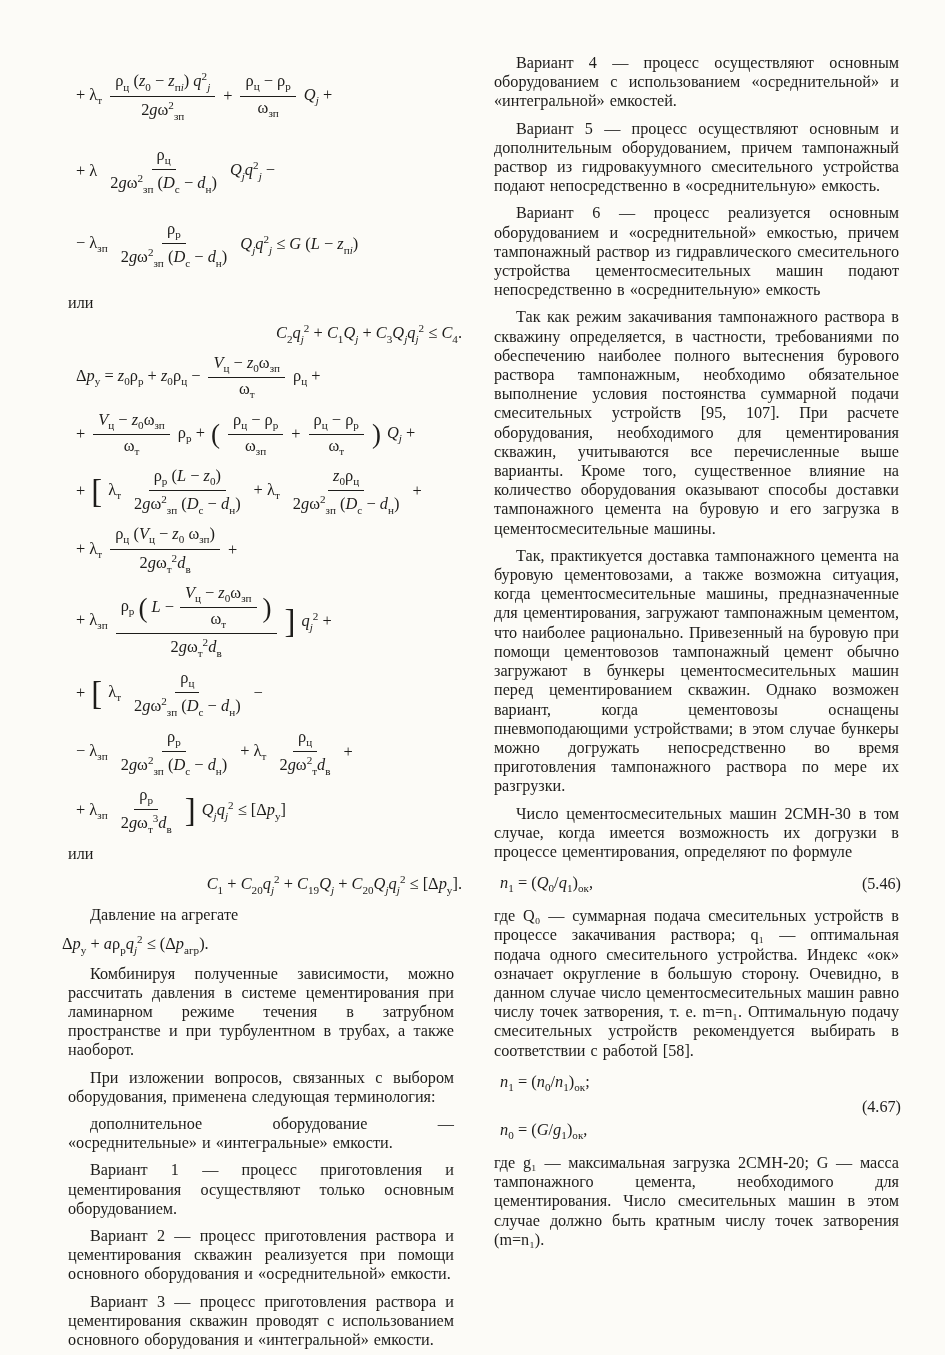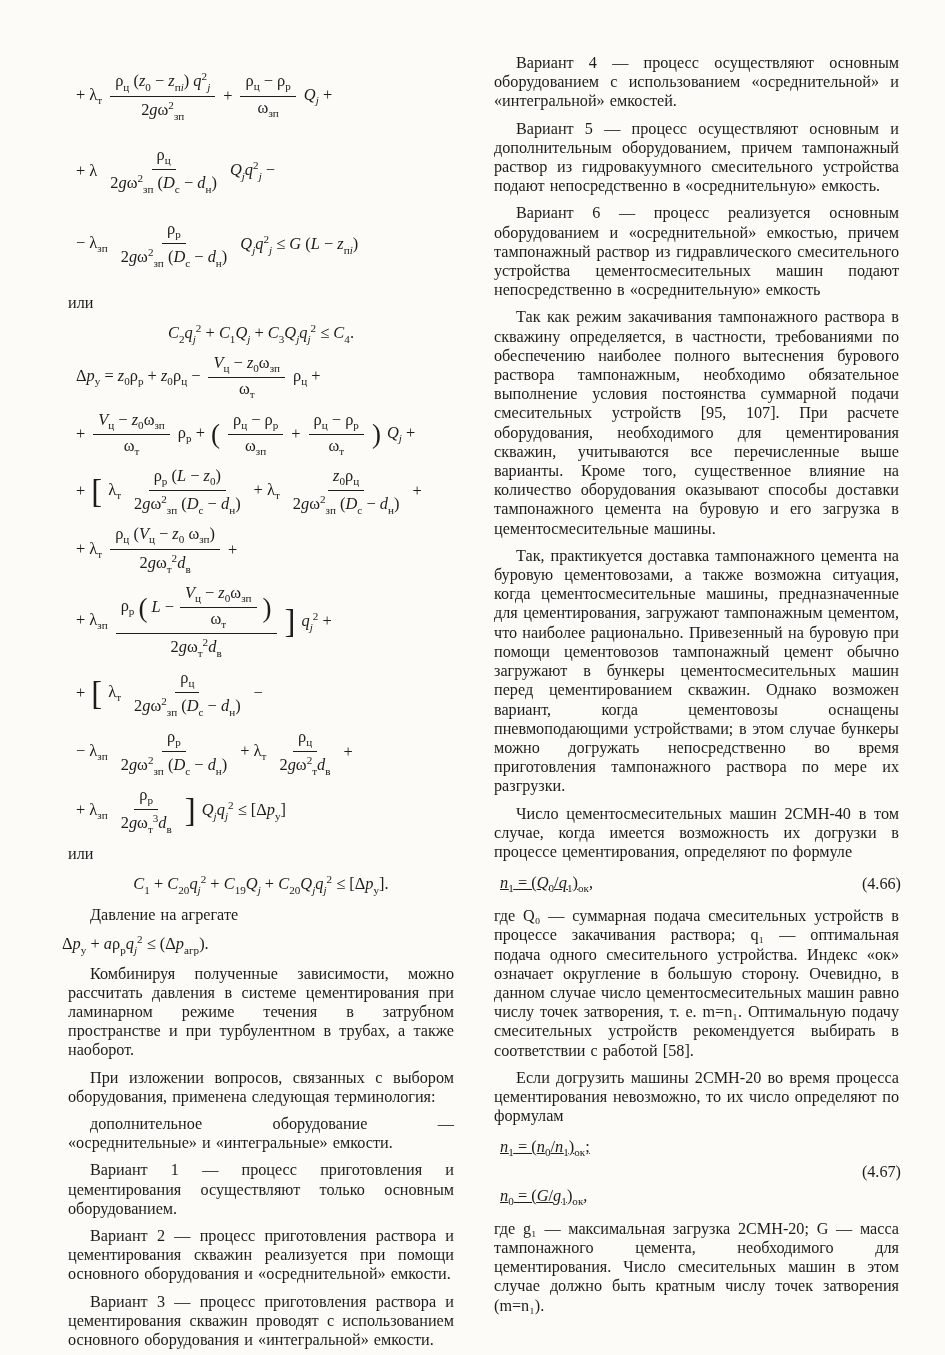--- a/index.html
+++ b/index.html
@@ -17,37 +17,37 @@
   p { margin:8px; text-indent:22px; text-align:justify; word-spacing:1px; }
   p.noindent { text-indent:0; }
 
   
   .fline {
     display:flex; align-items:center; justify-content:flex-start;
     column-gap:6px; padding-left:16px; margin:9px 0;
     font-size:16.4px; line-height:1.15; white-space:nowrap;
   }
   .fblock1 .fline { margin:24px 0; }
-  .fcenter { justify-content:center; padding-left:0; }
+  .fcenter { justify-content:flex-end; padding-left:0; }
   .fstart0 { padding-left:2px; margin:4px 0 8px; }
   .mtx { white-space:pre; }
   .frac { display:inline-flex; flex-direction:column; align-items:center; text-align:center; margin:0 2px; }
   .frac .num, .frac .den {
     display:flex; align-items:center; justify-content:center; column-gap:4px; white-space:nowrap;
   }
   .frac .num { padding:0 5px 2px; border-bottom:1.4px solid #1d1c1a; }
   .frac .den { padding:2px 5px 0; }
   sub { font-size:68%; }
   sup { font-size:68%; }
   .bb { font-size:200%; font-weight:300; line-height:0.9; }
   .bp { font-size:165%; font-weight:300; line-height:0.9; }
 
   
   .eqrow { display:flex; align-items:center; margin:8px 0; }
-  .eqrow .fline { margin:4px 0; padding-left:14px;text-decoration:underline; }
+  .eqrow .fline { margin:4px 0; padding-left:14px; }
   .eqstack { display:flex; flex-direction:column;gap:19px; }
   .eqnum { margin-left:auto; padding-right:6px; }
 </style>
 </head>
 <body>
 
 <div class="page">
   <div class="columns">
 
     <div class="col col-left">
@@ -272,31 +272,30 @@
       <p>Вариант 2 — процесс приготовления раствора и цементирования скважин реализуется при помощи основного оборудования и «осреднительной» емкости.</p>
       <p>Вариант 3 — процесс приготовления раствора и цементирования скважин проводят с использованием основного оборудования и «интегральной» емкости.</p>
     </div>
 
     <div class="col col-right">
       <p>Вариант 4 — процесс осуществляют основным оборудованием с использованием «осреднительной» и «интегральной» емкостей.</p>
       <p>Вариант 5 — процесс осуществляют основным и дополнительным оборудованием, причем тампонажный раствор из гидровакуумного смесительного устройства подают непосредственно в «осреднительную» емкость.</p>
       <p>Вариант 6 — процесс реализуется основным оборудованием и «осреднительной» емкостью, причем тампонажный раствор из гидравлического смесительного устройства цементосмесительных машин подают непосредственно в «осреднительную» емкость</p>
       <p>Так как режим закачивания тампонажного раствора в скважину определяется, в частности, требованиями по обеспечению наиболее полного вытеснения бурового раствора тампонажным, необходимо обязательное выполнение условия постоянства суммарной подачи смесительных устройств [95, 107]. При расчете оборудования, необходимого для цементирования скважин, учитываются все перечисленные выше варианты. Кроме того, существенное влияние на количество оборудования оказывают способы доставки тампонажного цемента на буровую и его загрузка в цементосмесительные машины.</p>
       <p>Так, практикуется доставка тампонажного цемента на буровую цементовозами, а также возможна ситуация, когда цементосмесительные машины, предназначенные для цементирования, загружают тампонажным цементом, что наиболее рационально. Привезенный на буровую при помощи цементовозов тампонажный цемент обычно загружают в бункеры цементосмесительных машин перед цементированием скважин. Однако возможен вариант, когда цементовозы оснащены пневмоподающими устройствами; в этом случае бункеры можно догружать непосредственно во время приготовления тампонажного раствора по мере их разгрузки.</p>
-      <p>Число цементосмесительных машин 2СМН-40 в том случае, когда имеется возможность их догрузки в процессе цементирования, определяют по формуле</p>
+      <p>Число цементосмесительных машин 2СМН-30 в том случае, когда имеется возможность их догрузки в процессе цементирования, определяют по формуле</p>
 
       <div class="eqrow">
         <div class="fline">
             <span class="mtx"><i>n</i><sub>1</sub> = (<i>Q</i><sub>0</sub>/<i>q</i><sub>1</sub>)<sub>ок</sub>,</span>
           </div>
-        <span class="eqnum">(4.66)</span>
+        <span class="eqnum">(5.46)</span>
       </div>
 
       <p class="noindent">где Q₀ — суммарная подача смесительных устройств в процессе закачивания раствора; q₁ — оптимальная подача одного смесительного устройства. Индекс «ок» означает округление в большую сторону. Очевидно, в данном случае число цементосмесительных машин равно числу точек затворения, т. е. m=n₁. Оптимальную подачу смесительных устройств рекомендуется выбирать в соответствии с работой [58].</p>
-      <p>Если догрузить машины 2СМН-20 во время процесса цементирования невозможно, то их число определяют по формулам</p>
 
       <div class="eqrow">
         <div class="eqstack">
           <div class="fline">
               <span class="mtx"><i>n</i><sub>1</sub> = (<i>n</i><sub>0</sub>/<i>n</i><sub>1</sub>)<sub>ок</sub>;</span>
             </div>
           <div class="fline">
               <span class="mtx"><i>n</i><sub>0</sub> = (<i>G</i>/<i>g</i><sub>1</sub>)<sub>ок</sub>,</span>
             </div>
         </div>

